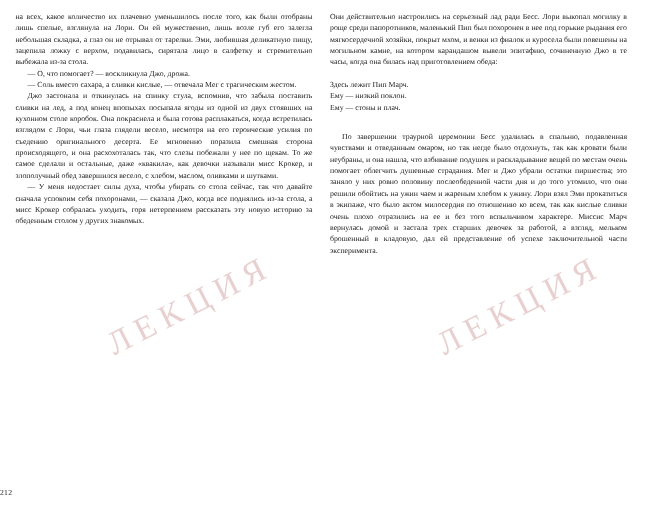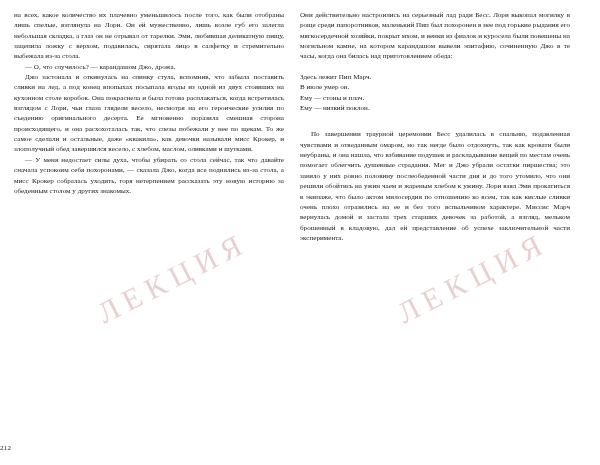--- a/index.html
+++ b/index.html
@@ -102,34 +102,34 @@
 <body>
 
 <div class="spread">
 
   <div class="watermark wm-1">ЛЕКЦИЯ</div>
   <div class="watermark wm-2">ЛЕКЦИЯ</div>
 
   <div class="page page-left">
     <div class="col">
       <p class="noindent">на всех, какое количество их плачевно уменьши­лось после того, как были отобраны лишь спелые, взглянула на Лори. Он ей мужественно, лишь воз­ле губ его залегла небольшая складка, а глаз он не отрывал от тарелки. Эми, любившая деликатную пищу, зацепила ложку с верхом, подавилась, сиря­тала лицо в салфетку и стремительно выбежала из-за стола.</p>
-      <p>— О, что случилось? — карандашом Джо, дро­жа.</p>
+      <p>— О, что помогает? — воскликнула Джо, дро­жа.</p>
+      <p>— Соль вместо сахара, а сливки кислые, — от­вечала Мег с трагическим жестом.</p>
       <p>Джо застонала и откинулась на спинку стула, вспомнив, что забыла поставить сливки на лед, а под конец впопыхах посыпала ягоды из одной из двух стоявших на кухонном столе коробок. Она по­краснела и была готова расплакаться, когда встре­тилась взглядом с Лори, чьи глаза глядели весело, несмотря на его героические усилия по съедению оригинального десерта. Ее мгновенно поразила смешная сторона происходящего, и она расхохо­талась так, что слезы побежали у нее по щекам. То же самое сделали и остальные, даже «квакила», как девочки называли мисс Крокер, и злополучный обед завершился весело, с хлебом, маслом, оливка­ми и шутками.</p>
       <p>— У меня недостает силы духа, чтобы убирать со стола сейчас, так что давайте сначала успокоим себя похоронами, — сказала Джо, когда все подня­лись из-за стола, а мисс Крокер собралась уходить, горя нетерпением рассказать эту новую историю за обеденным столом у других знакомых.</p>
     </div>
   </div>
 
   <div class="page page-right">
     <div class="col">
       <p class="noindent">Они действительно настроились на серьезный лад ради Бесс. Лори выкопал могилку в роще среди папоротников, маленький Пип был похоронен в нее под горькие рыдания его мягкосердечной хозяйки, покрыт мхом, и венки из фиалок и ку­росела были повешены на могильном камне, на котором карандашом вывели эпитафию, сочинен­ную Джо в те часы, когда она билась над приго­товлением обеда:</p>
       <div class="verse">
         <p>Здесь лежит Пип Марч.</p>
-        <p>В июле умер он.</p>
+        <p>Ему — низкий поклон.</p>
         <p>Ему — стоны и плач.</p>
-        <p>Ему — низкий поклон.</p>
       </div>
       <p class="gap-before">По завершении траурной церемонии Бесс уда­лилась в спальню, подавленная чувствами и отве­данным омаром, но так негде было отдохнуть, так как кровати были неубраны, и она нашла, что взби­вание подушек и раскладывание вещей по местам очень помогает облегчить душевные страдания. Мег и Джо убрали остатки пиршества; это заняло у них ровно половину послеобеденной части дня и до того утомило, что они решили обойтись на ужин чаем и жареным хлебом к ужину. Лори взял Эми прока­титься в экипаже, что было актом милосердия по отношению ко всем, так как кислые сливки очень плохо отразились на ее и без того вспыльчивом характере. Миссис Марч вернулась домой и застала трех старших девочек за работой, а взгляд, мельком брошенный в кладовую, дал ей представление об успехе заключительной части эксперимента.</p>
     </div>
   </div>
 
   <div class="folio folio-left">212</div>
 
 </div>
 
 </body></html>

